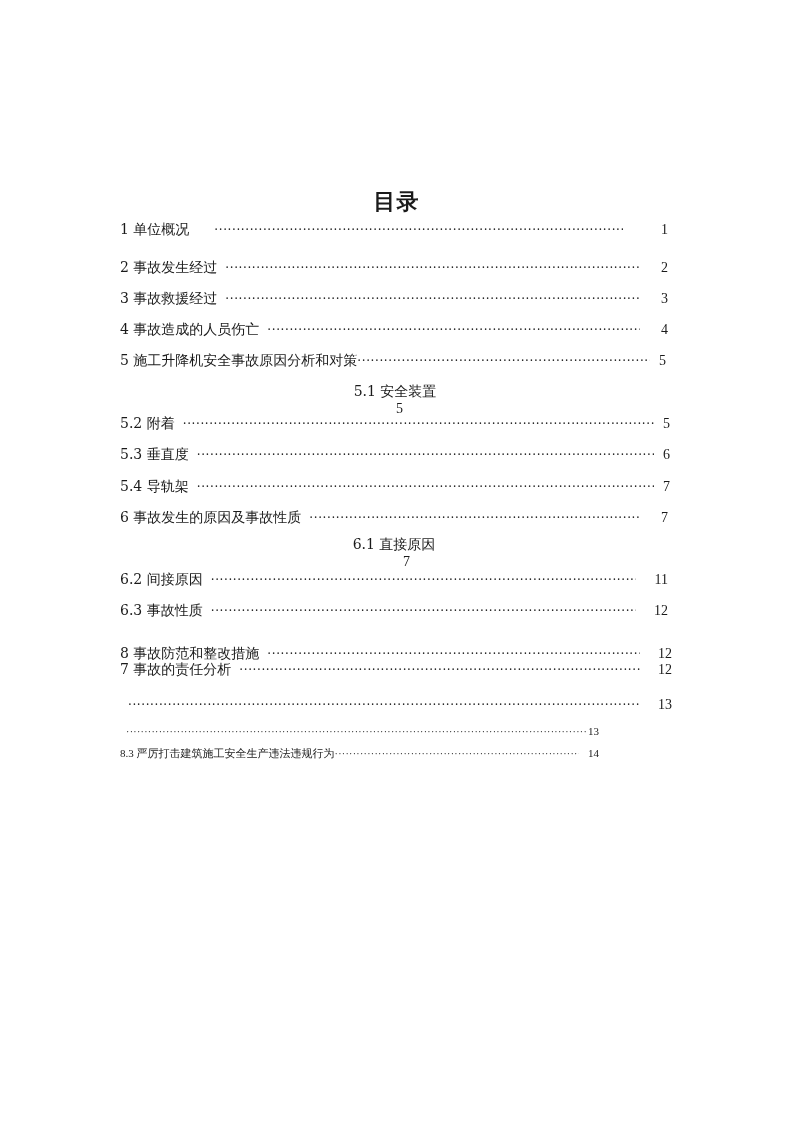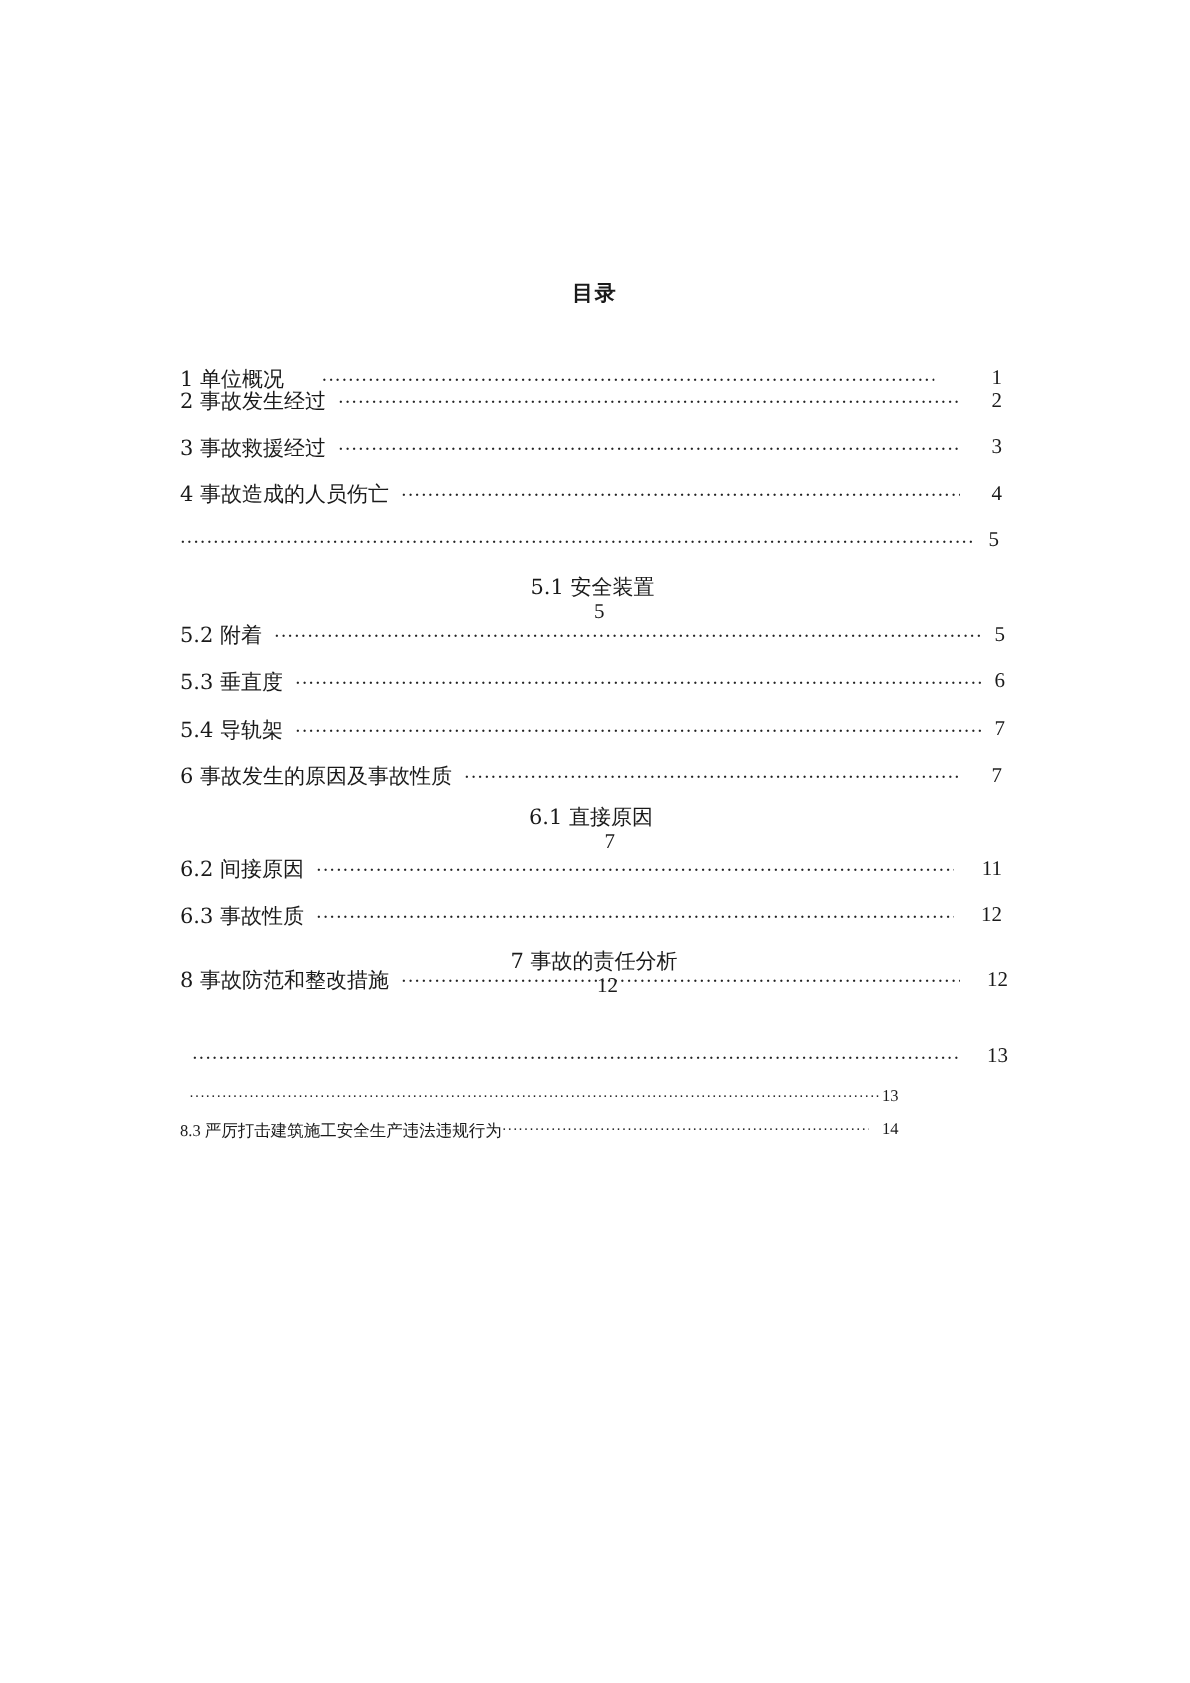--- a/index.html
+++ b/index.html
@@ -1,56 +1,57 @@
 <!DOCTYPE html>
 <html><head>
 <meta charset="utf-8">
 <style>
   html, body { margin: 0; padding: 0; background: #ffffff; }
   body { width: 793px; height: 1122px; position: relative; overflow: hidden;
          font-family: "DejaVu Serif", "Liberation Serif", serif; color: #1a1a1a; }
   .title { position: absolute; left: 0; width: 793px; top: 187px; text-align: center;
-           font-family: Liberation Mono, monospace; font-size: 14px; font-weight: bold; letter-spacing: 1px; }
+           font-family: Liberation Mono, monospace; font-size: 22px; font-weight: bold; letter-spacing: 1px; }
   .row { position: absolute; left: 120px; height: 20px; display: flex; align-items: center;
          font-size: 14px; white-space: nowrap; }
   .row .label { flex: 0 0 auto; }
   .row .dots { flex: 1 1 auto; overflow: hidden; margin-left: 8px; letter-spacing: 0.6px;
                font-size: 12px; color: #222; }
   .row .dots::before { content: "································································································································································"; }
   .row .page { flex: 0 0 auto; text-align: right; font-family: "Liberation Serif", serif; font-size: 14px; }
   .small { font-size: 11px; height: 16px; font-family: "Liberation Serif", "DejaVu Serif", serif; }
   .small .dots { font-size: 10px; letter-spacing: 0.3px; margin-left: 6px; }
   .small .page { font-size: 11px; }
 </style>
 </head>
 <body>
 
 <div class="title">目录</div>
 
-<div class="row" style="top:243px; width:548px;gap:17px;">
+<div class="row" style="top:220px; width:548px;gap:17px;">
   <span class="label">1 单位概况</span>
   <span class="dots"></span>
   <span class="page" style="width:28px;">1</span>
 </div>
 <div class="row" style="top:258px; width:548px;">
   <span class="label">2 事故发生经过</span>
   <span class="dots"></span>
   <span class="page" style="width:28px;">2</span>
 </div>
 <div class="row" style="top:289px; width:548px;">
   <span class="label">3 事故救援经过</span>
   <span class="dots"></span>
   <span class="page" style="width:28px;">3</span>
 </div>
 <div class="row" style="top:320px; width:548px;">
   <span class="label">4 事故造成的人员伤亡</span>
   <span class="dots"></span>
   <span class="page" style="width:28px;">4</span>
 </div>
 <div class="row" style="top:351px; width:546px;">
+  <span class="label">5 施工升降机安全事故原因分析和对策</span>
   <span class="dots" style="margin-left:0;"></span>
   <span class="page" style="width:16px;">5</span>
 </div>
 <div class="row" style="top:383px; width:550px;flex-direction:column;">
   <span class="label">5.1 安全装置</span>
   <span class="dots"></span>
   <span class="page" style="width:16px;">5</span>
 </div>
 <div class="row" style="top:414px; width:550px;">
   <span class="label">5.2 附着</span>
@@ -80,21 +81,21 @@
 <div class="row" style="top:570px; width:548px;">
   <span class="label">6.2 间接原因</span>
   <span class="dots"></span>
   <span class="page" style="width:32px;">11</span>
 </div>
 <div class="row" style="top:601px; width:548px;">
   <span class="label">6.3 事故性质</span>
   <span class="dots"></span>
   <span class="page" style="width:32px;">12</span>
 </div>
-<div class="row" style="top:632px; width:552px;flex-direction:column;">
+<div class="row" style="top:660px; width:552px;">
   <span class="label">7 事故的责任分析</span>
   <span class="dots"></span>
   <span class="page" style="width:32px;">12</span>
 </div>
 <div class="row" style="top:644px; width:552px;">
   <span class="label">8 事故防范和整改措施</span>
   <span class="dots"></span>
   <span class="page" style="width:32px;">12</span>
 </div>
 <div class="row" style="top:695px; width:552px;">

